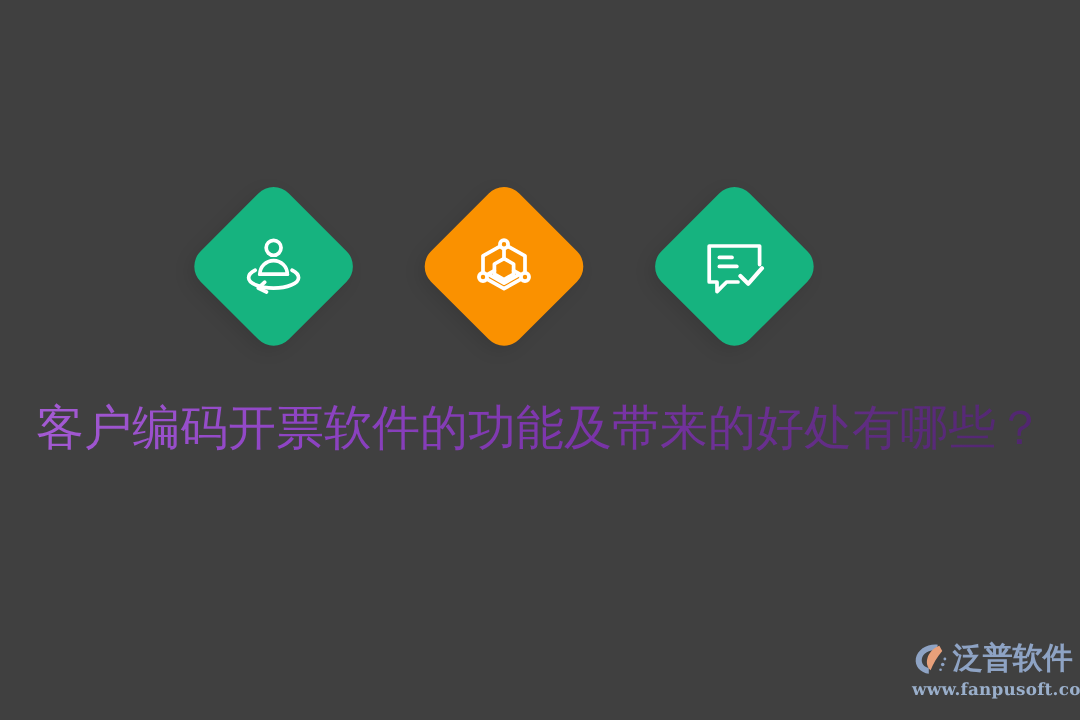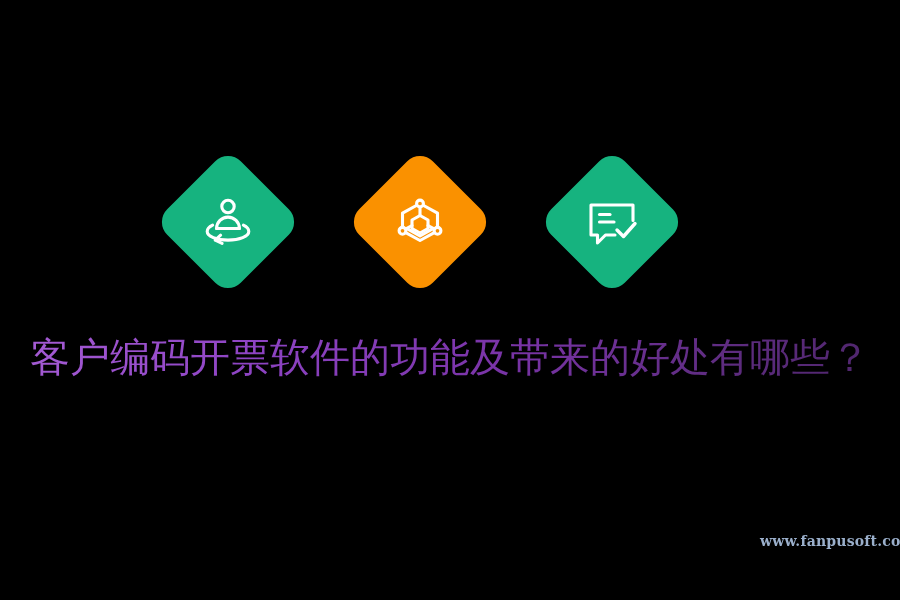--- a/index.html
+++ b/index.html
@@ -12,21 +12,21 @@
     background: #ffffff;
     font-family: "Liberation Sans", sans-serif;
     overflow: hidden;
     position: relative;
   }
 
   .page {
     position: relative;
     width: 900px;
     height: 600px;
-    background: #000000;
+    background: #404040;
   }
 
   
   .badge-row {
     position: absolute;
     top: 146px;
     left: 0;
     width: 900px;
     height: 152px;
   }
@@ -161,16 +161,28 @@
       <path d="M51 28.5 V13 H9 v30 h6.5 v8 l8-8 H33" stroke="#ffffff" stroke-width="3.1" stroke-linecap="round" stroke-linejoin="round" fill="none"></path>
       <path d="M17.5 22.5 H28" stroke="#ffffff" stroke-width="3.1" stroke-linecap="round"></path>
       <path d="M17.5 30 H32" stroke="#ffffff" stroke-width="3.1" stroke-linecap="round"></path>
       <path d="M35 38 L41.5 44.5 L53 31.5" stroke="#ffffff" stroke-width="3.4" stroke-linecap="round" stroke-linejoin="round" fill="none"></path>
     </svg>
   </div>
 
   <div class="title">客户编码开票软件的功能及带来的好处有哪些？</div>
 
   <div class="logo">
+    <div class="logo-top">
+      <span class="logo-mark">
+        <svg viewBox="0 0 32 30" xmlns="http://www.w3.org/2000/svg">
+          <path d="M21.5 3.2 C13 2.2 4.5 7.2 3.2 14.6 C2.1 21.2 7.2 26.8 14 27.5 L14 22.6 C10 21.9 7.6 18.7 8.2 15.1 C9 10.6 14.4 7.3 20.4 7.7 Z" fill="#8EA3C4"></path>
+          <path d="M22.8 4.2 C17.4 6.3 13.6 10.6 12.6 15.6 C11.9 19.2 13 22.6 15.5 24.6 C17.6 19.4 20.8 13.8 25.2 8.6 Z" fill="#E8A07A"></path>
+          <circle cx="25.6" cy="19.8" r="1.5" fill="#8EA3C4"></circle>
+          <circle cx="27.4" cy="15.2" r="1.2" fill="#8EA3C4"></circle>
+          <circle cx="23.8" cy="24.1" r="1.1" fill="#8EA3C4"></circle>
+        </svg>
+      </span>
+      <span class="logo-name">泛普软件</span>
+    </div>
     <div class="logo-url">www.fanpusoft.com</div>
   </div>
 
 </div>
 
 </body></html>

